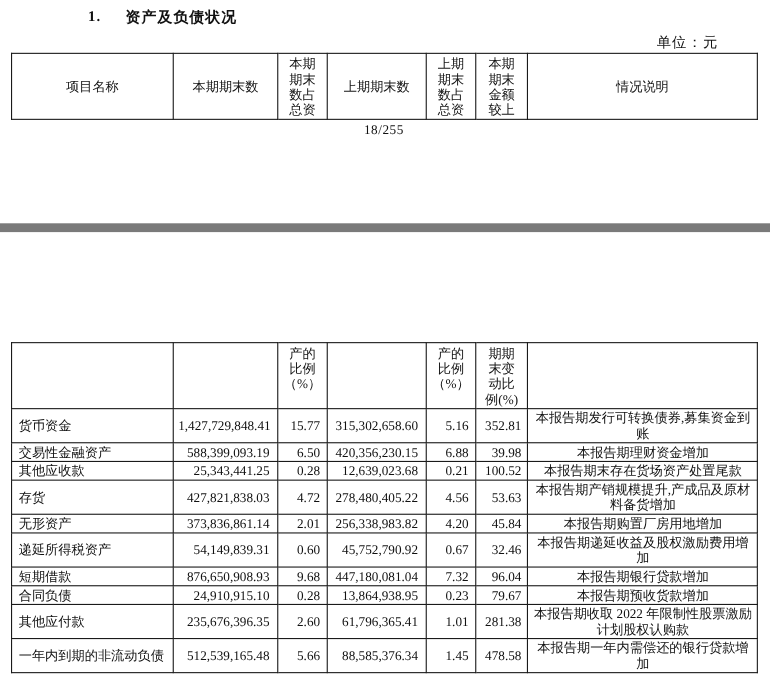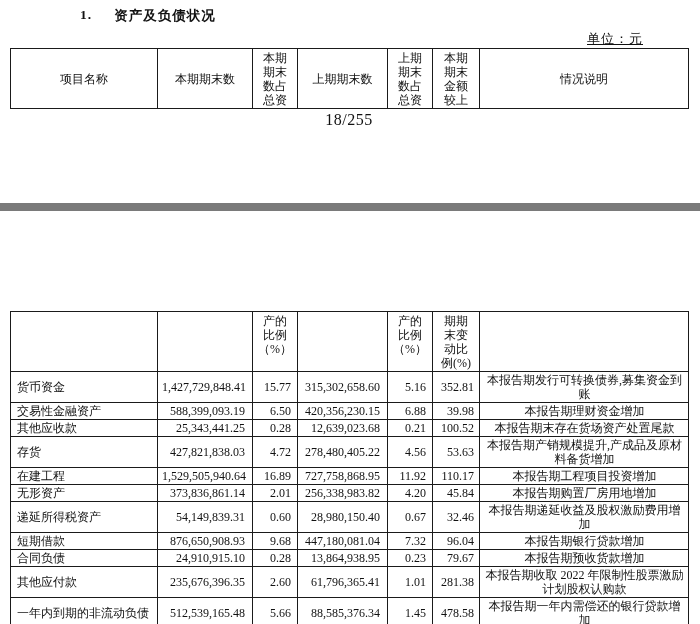--- a/index.html
+++ b/index.html
@@ -13,22 +13,22 @@
   }
 
   
   .section-title{
     position:absolute;left:80px;top:7px;
     font-size:13.5px;font-weight:bold;
     display:flex;gap:22px;
     letter-spacing:1px;
   }
   .unit-label{
-    position:absolute;right:57px;top:30px;
-    font-size:13px;letter-spacing:1px;text-decoration:underline;
+    position:absolute;right:47px;top:30px;
+    font-size:13px;letter-spacing:1px;
   }
   table.doc-table{
     border-collapse:collapse;table-layout:fixed;
     width:678px;
     position:absolute;left:10px;
   }
   #summary-table{top:48px;}
   #detail-table{top:311px;}
   .doc-table td{
     border:1px solid #1a1a1a;
@@ -46,21 +46,21 @@
   #summary-table .hdr td{height:57px;}
   #detail-table .hdr td{height:54px;vertical-align:top;padding-top:2px;}
   .c-name{text-align:left;padding-left:6px !important;}
   .c-num{text-align:right;padding-right:7px !important;}
   .c-pct{text-align:right;padding-right:6px !important;}
   .c-chg{text-align:right;padding-right:5px !important;}
   .c-note{text-align:center;padding-left:5px !important;margin-top:28px;}
 
   .page-indicator{
     position:absolute;left:10px;top:111px;width:678px;
-    text-align:center;font-size:16px;letter-spacing:0.5px;
+    text-align:center;font-size:12px;letter-spacing:0.5px;
   }
 
   
   .page-divider{
     position:absolute;left:0;top:203px;
     width:700px;height:8px;
   }
 
   
   .report-title-block{
@@ -177,42 +177,33 @@
         <tr>
           <td class="c-name">存货</td>
           <td class="c-num">427,821,838.03</td>
           <td class="c-pct">4.72</td>
           <td class="c-num">278,480,405.22</td>
           <td class="c-pct">4.56</td>
           <td class="c-chg">53.63</td>
           <td class="c-note">本报告期产销规模提升,产成品及原材料备货增加</td>
         </tr>
         <tr>
-          <td class="c-name">在建工程</td>
-          <td class="c-num">1,529,505,940.64</td>
-          <td class="c-pct">16.89</td>
-          <td class="c-num">727,758,868.95</td>
-          <td class="c-pct">11.92</td>
-          <td class="c-chg">110.17</td>
-          <td class="c-note">本报告期工程项目投资增加</td>
-        </tr>
-        <tr>
           <td class="c-name">无形资产</td>
           <td class="c-num">373,836,861.14</td>
           <td class="c-pct">2.01</td>
           <td class="c-num">256,338,983.82</td>
           <td class="c-pct">4.20</td>
           <td class="c-chg">45.84</td>
           <td class="c-note">本报告期购置厂房用地增加</td>
         </tr>
         <tr>
           <td class="c-name">递延所得税资产</td>
           <td class="c-num">54,149,839.31</td>
           <td class="c-pct">0.60</td>
-          <td class="c-num">28,980,150.40</td>
+          <td class="c-num">45,752,790.92</td>
           <td class="c-pct">0.67</td>
           <td class="c-chg">32.46</td>
           <td class="c-note">本报告期递延收益及股权激励费用增加</td>
         </tr>
         <tr>
           <td class="c-name">短期借款</td>
           <td class="c-num">876,650,908.93</td>
           <td class="c-pct">9.68</td>
           <td class="c-num">447,180,081.04</td>
           <td class="c-pct">7.32</td>

